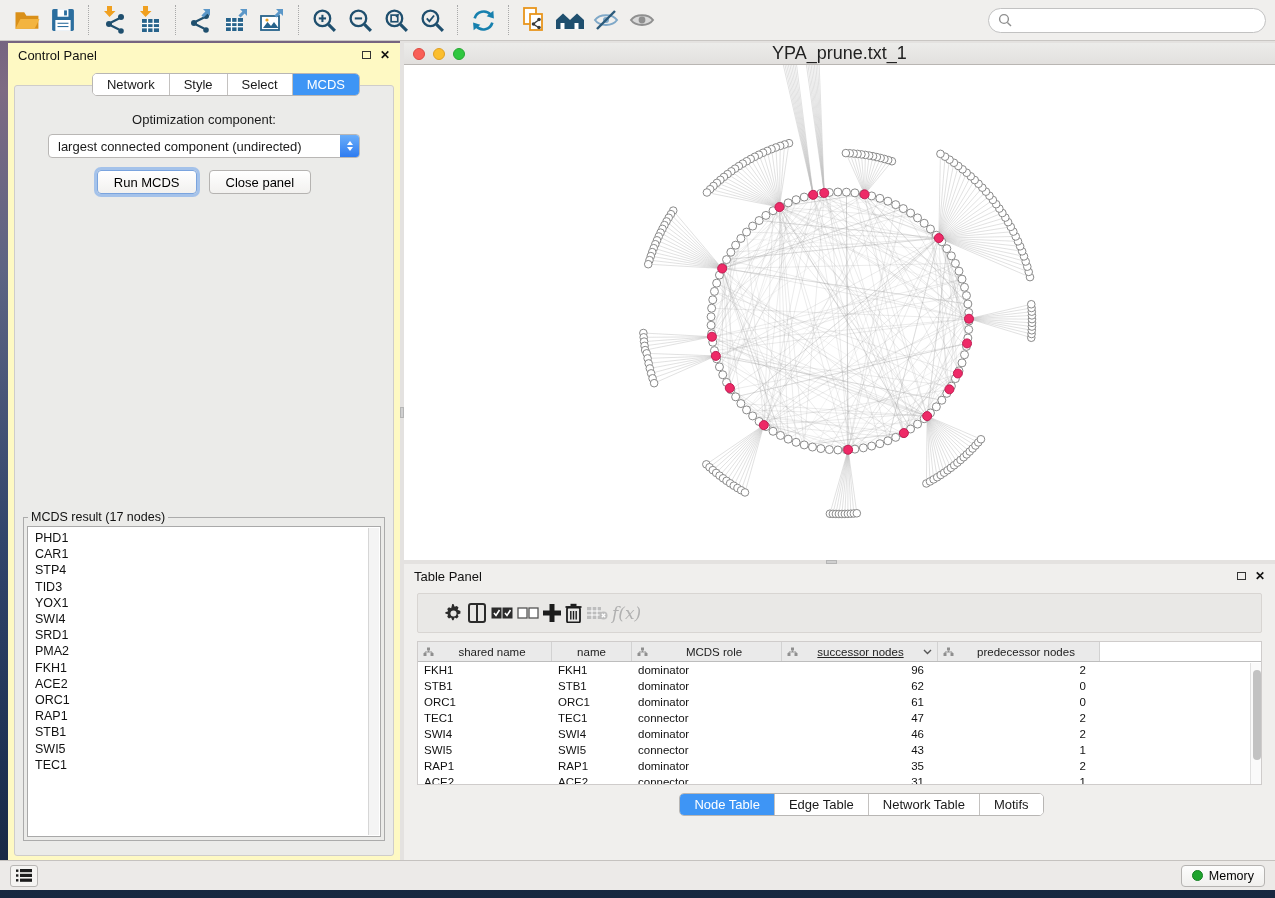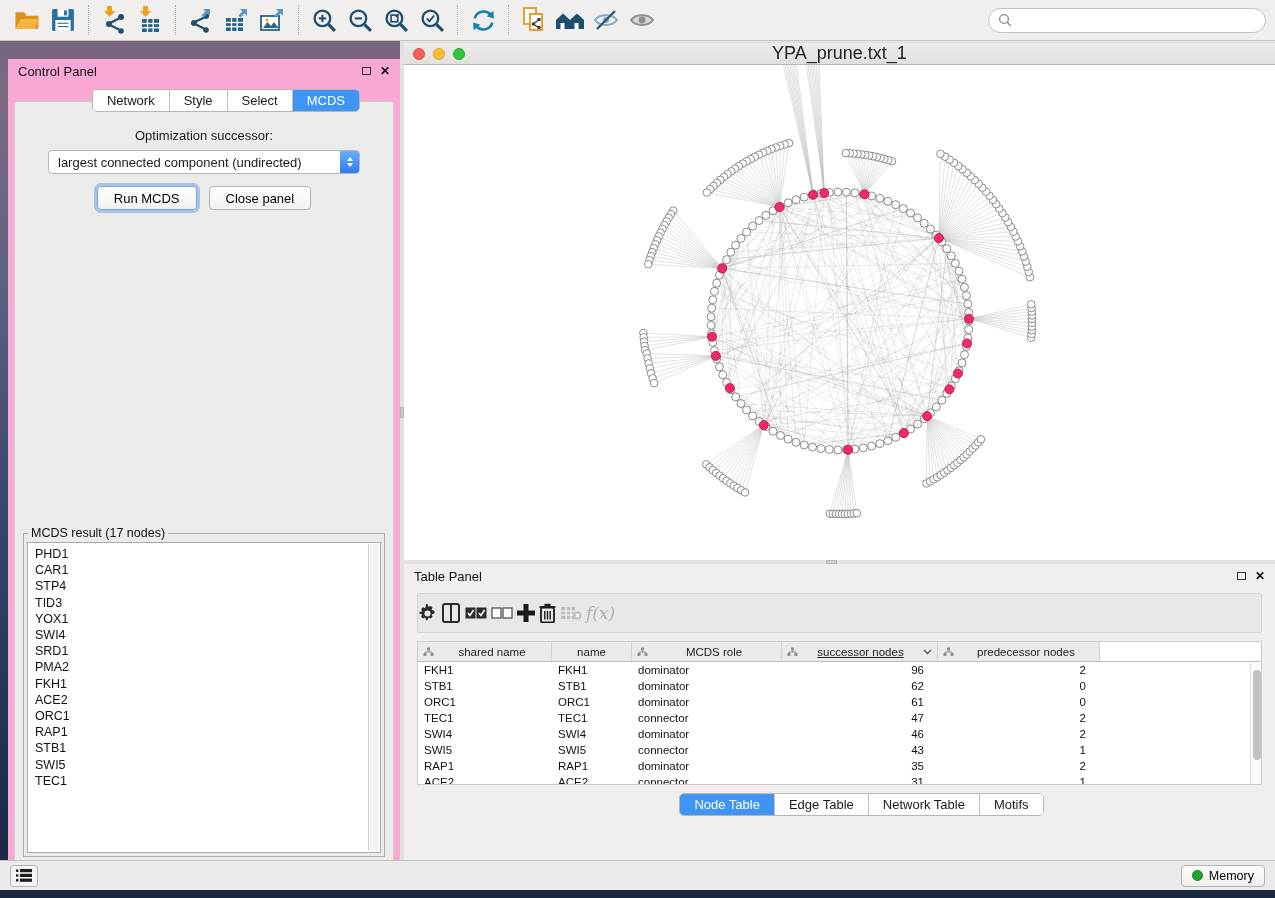--- a/index.html
+++ b/index.html
@@ -13,21 +13,21 @@
   .toolbar { position:absolute; left:0; top:0; width:1275px; height:41px;
     background:#f0efed; border-bottom:1px solid #c9c6c3; display:flex; align-items:center; padding:0 9px; }
   .tb-btn { width:36px; height:34px; border:none; background:transparent; display:flex; align-items:center; justify-content:center; cursor:default; }
   .tb-sep { width:1px; height:30px; border-left:1px dotted #a9a9a9; margin:0 7px; }
   .search-box { margin-left:auto; width:278px; height:25px; background:#fff; border:1px solid #c2c2c2; border-radius:13px;
     display:flex; align-items:center; padding:0 9px; gap:6px; }
   .search-box input { border:none; outline:none; flex:1; font-size:12px; font-family:"Liberation Sans",sans-serif; background:transparent; }
   
   .content { position:absolute; left:0; top:41px; width:1275px; height:819px; }
   
-  .control-panel { position:absolute; left:8px; top:18px; width:392px; height:817px; background:#f9a8d4; }
+  .control-panel { position:absolute; left:8px; top:2px; width:392px; height:817px; background:#fef9c3; }
   .panel-titlebar { height:24px; display:flex; align-items:center; padding:0 10px; font-size:13px; color:#111; }
   .win-ctrls { margin-left:auto; display:flex; align-items:center; gap:9px; }
   .float-ico { width:9px; height:8px; border:1.5px solid #333; display:inline-block; }
   .close-ico { font-size:12px; font-weight:bold; color:#111; line-height:1; }
   .seg-tabs { position:absolute; left:0; right:0; top:30px; display:flex; justify-content:center; z-index:3; }
   .seg { display:flex; border:1px solid #b8b6b4; border-radius:5px; overflow:hidden; background:#fff;margin-left:44px; }
   .seg .seg-tab { padding:3px 14px; font-size:13px; background:#fff; border-right:1px solid #c4c2c0; cursor:default; }
   .seg .seg-tab:last-child { border-right:none; }
   .seg .seg-tab.active { background:#3e95f5; color:#fff; }
   .cp-body { position:absolute; left:6px; right:6px; top:42px; bottom:4px; background:#ebebe9;
@@ -64,21 +64,21 @@
   .light.yellow { background:#fbbe2e; border:1px solid #dfa023; }
   .light.green { background:#30c740; border:1px solid #27a733; }
   .net-title { margin:0 auto; font-size:18px; color:#222; }
   .net-canvas { position:absolute; left:0; top:22px; right:0; bottom:0; background:#fff; overflow:hidden; }
   
   .hsplit { position:absolute; left:0; top:519px; width:871px; height:4px; background:#e4e2e0; }
   .hsplit .handle { position:absolute; left:422px; top:0; width:11px; height:4px; background:#cfcfcf; border:1px solid #b5b5b5; }
   
   .table-panel { position:absolute; left:0; top:523px; width:871px; height:296px; background:#f0efed; }
   .tp-toolbar { position:absolute; left:13px; right:13px; top:29px; height:40px; background:#e9e8e6;
-    border:1px solid #d8d5d2; border-radius:2px; display:flex; align-items:center; padding:0 0; gap:4px; }
+    border:1px solid #d8d5d2; border-radius:2px; display:flex; align-items:center; padding:0 26px; gap:4px; }
   .tp-ico { background:none; border:none; display:flex; align-items:center; justify-content:center; height:30px; cursor:default; }
   .fx { font-family:"DejaVu Serif", serif; font-style:italic; font-size:17px; color:#b0b0b0; }
   .tp-table { position:absolute; left:13px; right:13px; top:77px; bottom:75px; background:#fff; border:1px solid #cfcccb; overflow:hidden; }
   .tp-header { display:flex; height:20px; border-bottom:1px solid #bdbdbd; background:#fff; }
   .th { display:flex; align-items:center; background:#eaeaea; border-right:1px solid #d2d2d2; font-size:11.5px; color:#222;
     padding:0 5px; gap:4px; cursor:default; }
   .th .lbl { flex:1; text-align:center; }
   .tr { display:flex; height:16px; }
   .td { font-size:11.5px; line-height:16px; color:#111; padding:0 6px; white-space:nowrap; overflow:hidden; }
   .td.num { text-align:right; padding-right:14px; }
@@ -258,21 +258,21 @@
     </div>
     <div class="seg-tabs">
         <div class="seg" id="ctl-tabs">
           <div class="seg-tab">Network</div>
           <div class="seg-tab">Style</div>
           <div class="seg-tab">Select</div>
           <div class="seg-tab active">MCDS</div>
         </div>
       </div>
     <div class="cp-body">
-      <div class="opt-label">Optimization successor:</div>
+      <div class="opt-label">Optimization component:</div>
       <div class="dropdown">
         <span class="dd-value">largest connected component (undirected)</span>
         <span class="dd-stepper">
             <span class="up"></span>
             <span class="dn"></span>
           </span>
       </div>
       <div class="btn-row">
         <button class="mac-btn focused">Run MCDS</button>
         <button class="mac-btn">Close panel</button>

